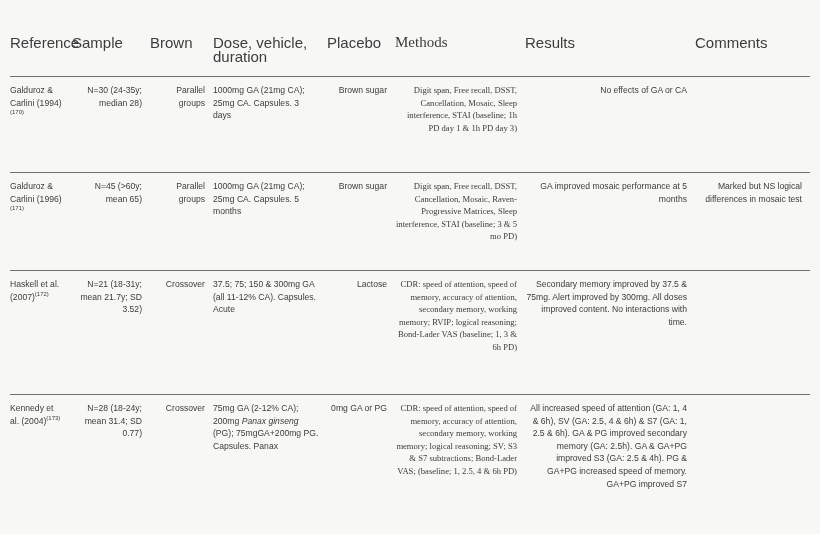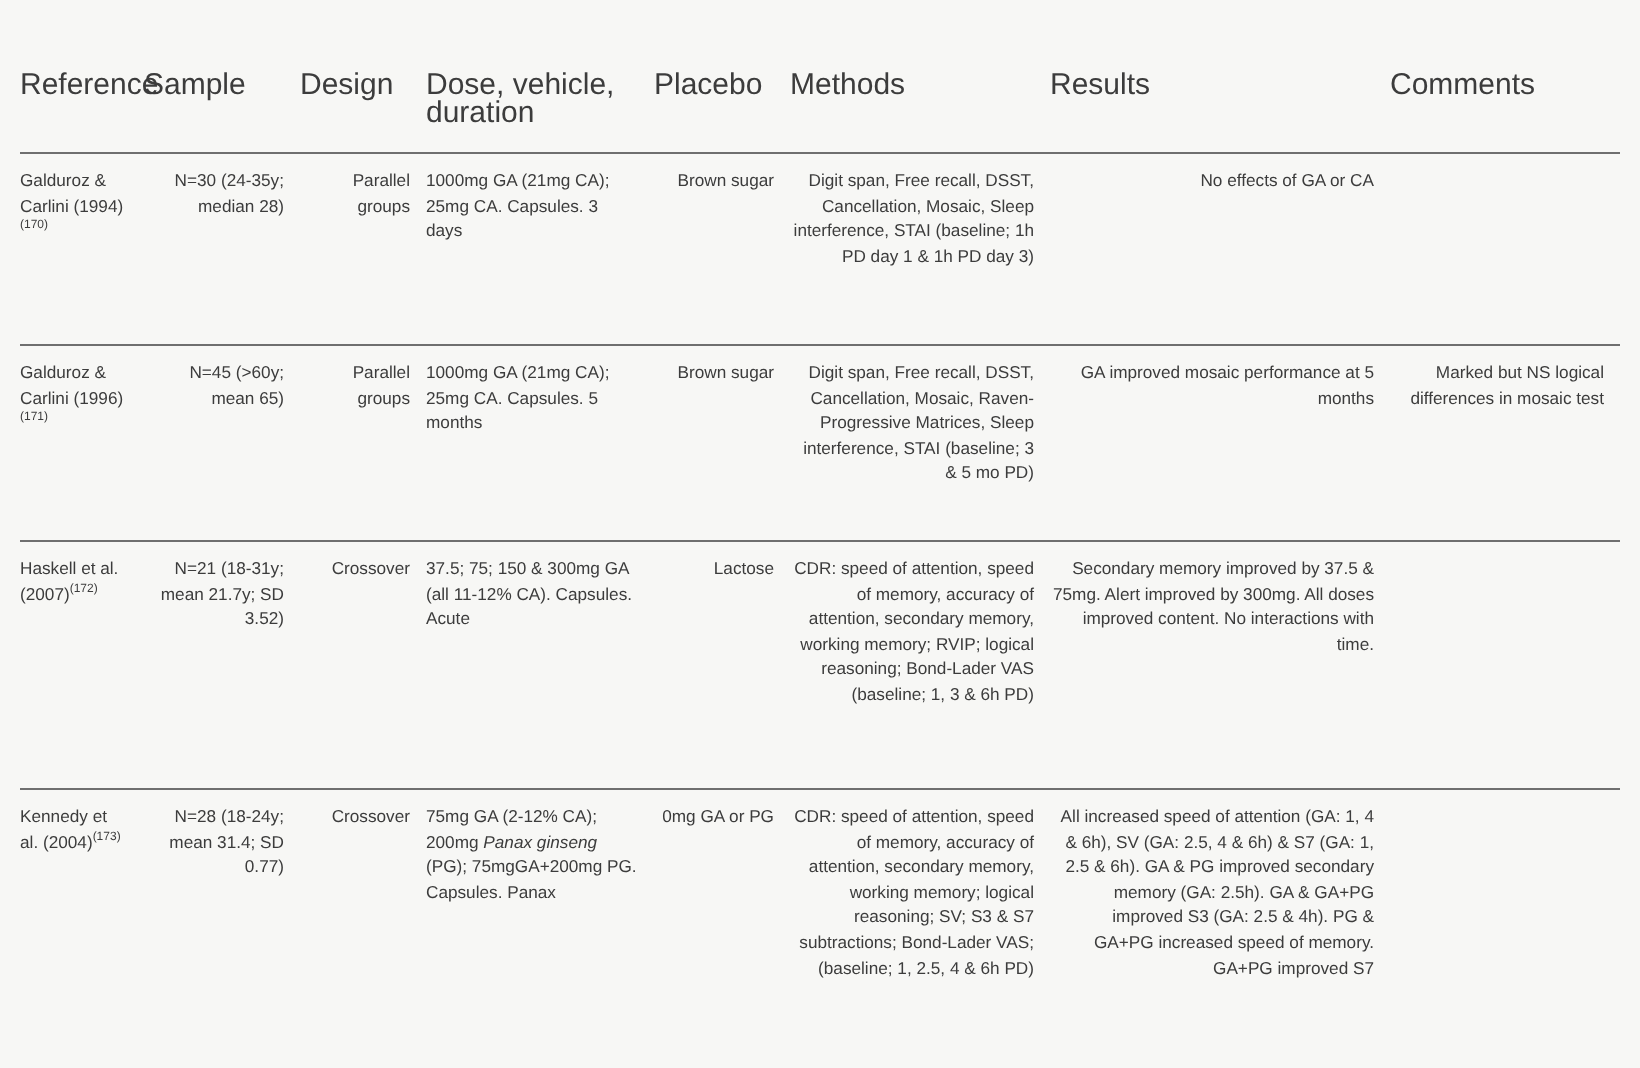--- a/index.html
+++ b/index.html
@@ -35,21 +35,21 @@
     font-weight: normal;
     padding: 0;
     background: transparent;
   }
   
   .c-ref      { width: 62px; }
   .c-sample   { width: 78px; margin-top: 20px; }
   .c-design   { width: 63px; }
   .c-dose     { width: 114px; }
   .c-placebo  { width: 68px; }
-  .c-methods  { width: 130px; }
+  .c-methods  { width: 130px; font-family: Liberation Serif, serif; }
   .c-results  { width: 170px; }
   .c-comments { width: 115px; }
 
   thead th {
     font-size: 15px;
     line-height: 13.5px;
     color: #3c3c3c;
     padding: 0 8px 0 0;
     height: 46px;
   }
@@ -86,21 +86,21 @@
   <table class="study-table">
     <thead>
       <tr>
         <th class="c-ref">
             <span class="hd">Reference</span>
           </th>
         <th class="c-sample">
             <span class="hd">Sample</span>
           </th>
         <th class="c-design">
-            <span class="hd">Design</span>
+            <span class="hd">Brown</span>
           </th>
         <th class="c-dose">
             <span class="hd">Dose, vehicle, duration</span>
           </th>
         <th class="c-placebo">
             <span class="hd">Placebo</span>
           </th>
         <th class="c-methods">
             <span class="hd">Methods</span>
           </th>

